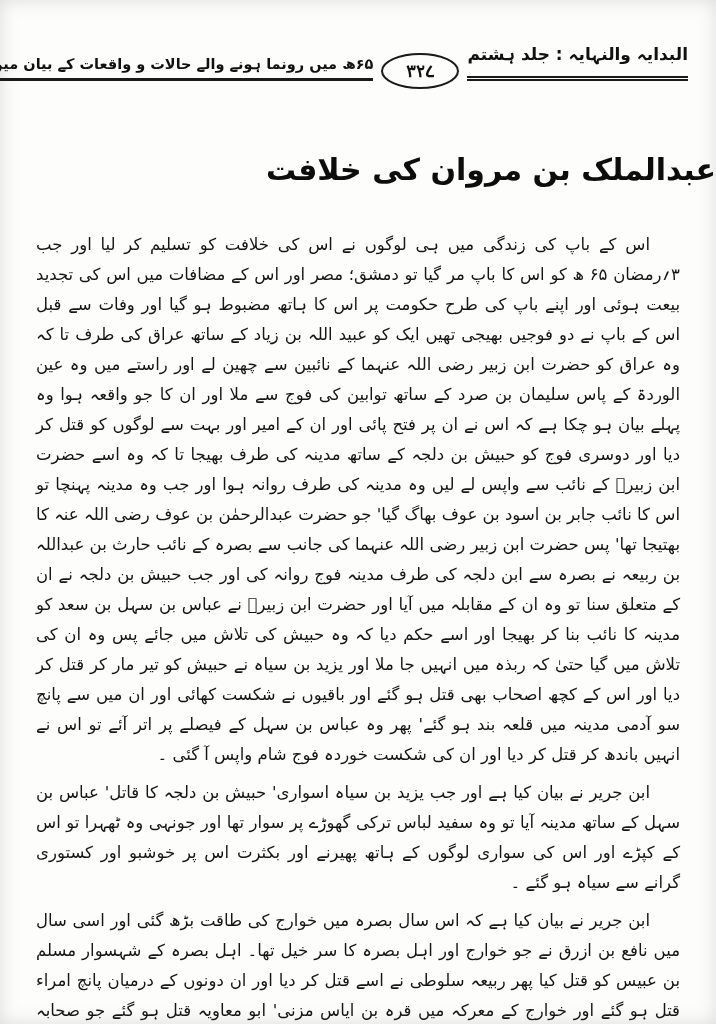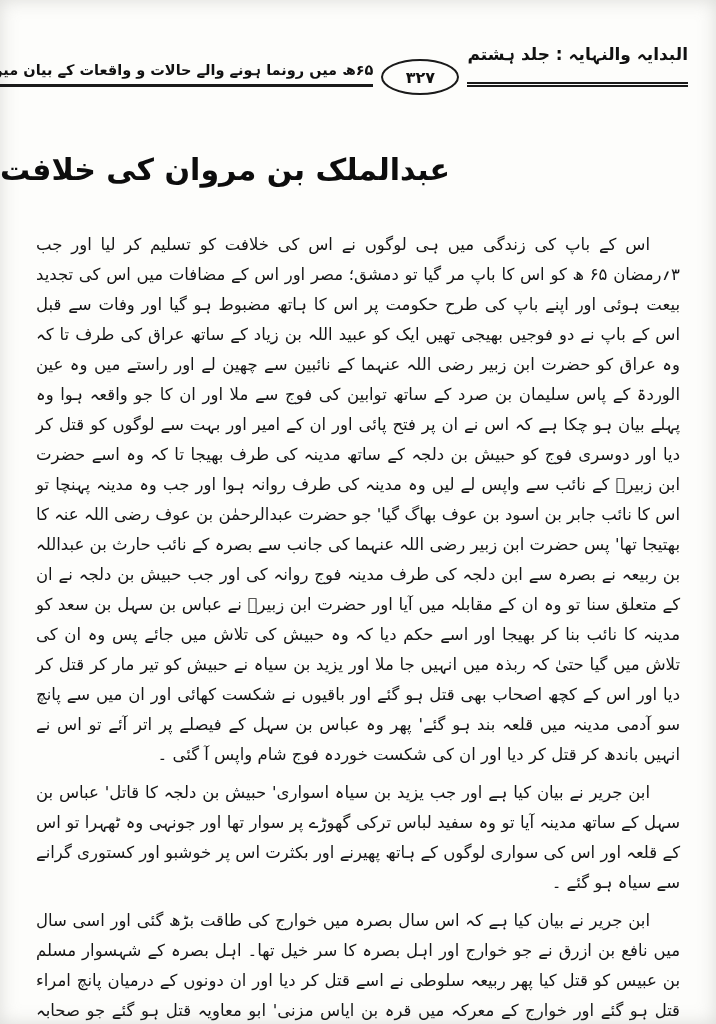--- a/index.html
+++ b/index.html
@@ -25,21 +25,21 @@
     top: 44px;
     right: 28px;
     left: 28px;
     display: flex;
     direction: rtl;
     align-items: flex-end;
     gap: 8px;
   }
   .header-right {
     flex: 1.1;
-    padding-bottom: 18px;
+    padding-bottom: 12px;
     border-bottom: 5px double #1a1a1a;
     font-size: 17px;
     font-weight: bold;
     white-space: nowrap;
     text-align: right;
   }
   .header-left {
     flex: 1;
     padding-bottom: 6px;
     border-bottom: 3.5px solid #1a1a1a;
@@ -55,28 +55,29 @@
     border: 2px solid #1a1a1a;
     border-radius: 50%;
     display: flex;
     align-items: center;
     justify-content: center;
     font-size: 16px;
     font-weight: bold;
     margin-bottom: -8px;
     background: #fdfdfb;
     letter-spacing: 2px;
+    font-family: Liberation Serif, serif;
   }
   
   .chapter-title {
     position: absolute;
     top: 132px;
     right: 0;
     left: 0;
-    text-align: left;
+    text-align: right;
     font-size: 30px;
     font-weight: bold;
     color: #0d0d0d;
   }
   
   .body-text {
     position: absolute;
     top: 222px;
     right: 28px;
     left: 28px;
@@ -101,18 +102,18 @@
     <div class="page-oval">
       <span>۳۲۷</span>
     </div>
     <div class="header-left">۶۵ھ میں رونما ہونے والے حالات و واقعات کے بیان میں</div>
   </div>
 
   <h1 class="chapter-title">عبدالملک بن مروان کی خلافت</h1>
 
   <div class="body-text">
     <p>اس کے باپ کی زندگی میں ہی لوگوں نے اس کی خلافت کو تسلیم کر لیا اور جب ۳؍رمضان ۶۵ ھ کو اس کا باپ مر گیا تو دمشق؛ مصر اور اس کے مضافات میں اس کی تجدید بیعت ہوئی اور اپنے باپ کی طرح حکومت پر اس کا ہاتھ مضبوط ہو گیا اور وفات سے قبل اس کے باپ نے دو فوجیں بھیجی تھیں ایک کو عبید اللہ بن زیاد کے ساتھ عراق کی طرف تا کہ وہ عراق کو حضرت ابن زبیر رضی اللہ عنہما کے نائبین سے چھین لے اور راستے میں وہ عین الوردۃ کے پاس سلیمان بن صرد کے ساتھ توابین کی فوج سے ملا اور ان کا جو واقعہ ہوا وہ پہلے بیان ہو چکا ہے کہ اس نے ان پر فتح پائی اور ان کے امیر اور بہت سے لوگوں کو قتل کر دیا اور دوسری فوج کو حبیش بن دلجہ کے ساتھ مدینہ کی طرف بھیجا تا کہ وہ اسے حضرت ابن زبیرؓ کے نائب سے واپس لے لیں وہ مدینہ کی طرف روانہ ہوا اور جب وہ مدینہ پہنچا تو اس کا نائب جابر بن اسود بن عوف بھاگ گیا' جو حضرت عبدالرحمٰن بن عوف رضی اللہ عنہ کا بھتیجا تھا' پس حضرت ابن زبیر رضی اللہ عنہما کی جانب سے بصرہ کے نائب حارث بن عبداللہ بن ربیعہ نے بصرہ سے ابن دلجہ کی طرف مدینہ فوج روانہ کی اور جب حبیش بن دلجہ نے ان کے متعلق سنا تو وہ ان کے مقابلہ میں آیا اور حضرت ابن زبیرؓ نے عباس بن سہل بن سعد کو مدینہ کا نائب بنا کر بھیجا اور اسے حکم دیا کہ وہ حبیش کی تلاش میں جائے پس وہ ان کی تلاش میں گیا حتیٰ کہ ربذہ میں انہیں جا ملا اور یزید بن سیاہ نے حبیش کو تیر مار کر قتل کر دیا اور اس کے کچھ اصحاب بھی قتل ہو گئے اور باقیوں نے شکست کھائی اور ان میں سے پانچ سو آدمی مدینہ میں قلعہ بند ہو گئے' پھر وہ عباس بن سہل کے فیصلے پر اتر آئے تو اس نے انہیں باندھ کر قتل کر دیا اور ان کی شکست خوردہ فوج شام واپس آ گئی ۔</p>
-    <p>ابن جریر نے بیان کیا ہے اور جب یزید بن سیاہ اسواری' حبیش بن دلجہ کا قاتل' عباس بن سہل کے ساتھ مدینہ آیا تو وہ سفید لباس ترکی گھوڑے پر سوار تھا اور جونہی وہ ٹھہرا تو اس کے قلعہ اور اس کی سواری لوگوں کے ہاتھ پھیرنے اور بکثرت اس پر خوشبو اور کستوری گرانے سے سیاہ ہو گئے ۔</p>
+    <p>ابن جریر نے بیان کیا ہے اور جب یزید بن سیاہ اسواری' حبیش بن دلجہ کا قاتل' عباس بن سہل کے ساتھ مدینہ آیا تو وہ سفید لباس ترکی گھوڑے پر سوار تھا اور جونہی وہ ٹھہرا تو اس کے کپڑے اور اس کی سواری لوگوں کے ہاتھ پھیرنے اور بکثرت اس پر خوشبو اور کستوری گرانے سے سیاہ ہو گئے ۔</p>
     <p>ابن جریر نے بیان کیا ہے کہ اس سال بصرہ میں خوارج کی طاقت بڑھ گئی اور اسی سال میں نافع بن ازرق نے جو خوارج اور اہل بصرہ کا سر خیل تھا۔ اہل بصرہ کے شہسوار مسلم بن عبیس کو قتل کیا پھر ربیعہ سلوطی نے اسے قتل کر دیا اور ان دونوں کے درمیان پانچ امراء قتل ہو گئے اور خوارج کے معرکہ میں قرہ بن ایاس مزنی' ابو معاویہ قتل ہو گئے جو صحابہ میں سے تھے اور جب نافع بن ازرق قتل ہو گیا تو خوارج نے عبید اللہ بن ماجور کو اپنا سردار بنا لیا اور وہ انہیں مدائن لے گیا پس انہوں نے اہل مدائن کو قتل کیا پھر اہواز وغیرہ پر غالب آ گئے اور اموال کو اکٹھا کیا اور یمامہ اور بحرین سے ان کو ملک ملی کی پھر یہ اصفہان کی طرف چلے گئے' جس کا امیر عتاب بن ورقاء ریاحی تھا پس اس نے ان سے مڈ بھیڑ کی اور انہیں شکست دی اور جب خوارج کا امیر ابن ماجور قتل ہو گیا تو انہوں نے قطری بن الفجاءۃ کو اپنا امیر بنا لیا ۔</p>
 
   </div>
 
 </div>
 
 </body></html>

